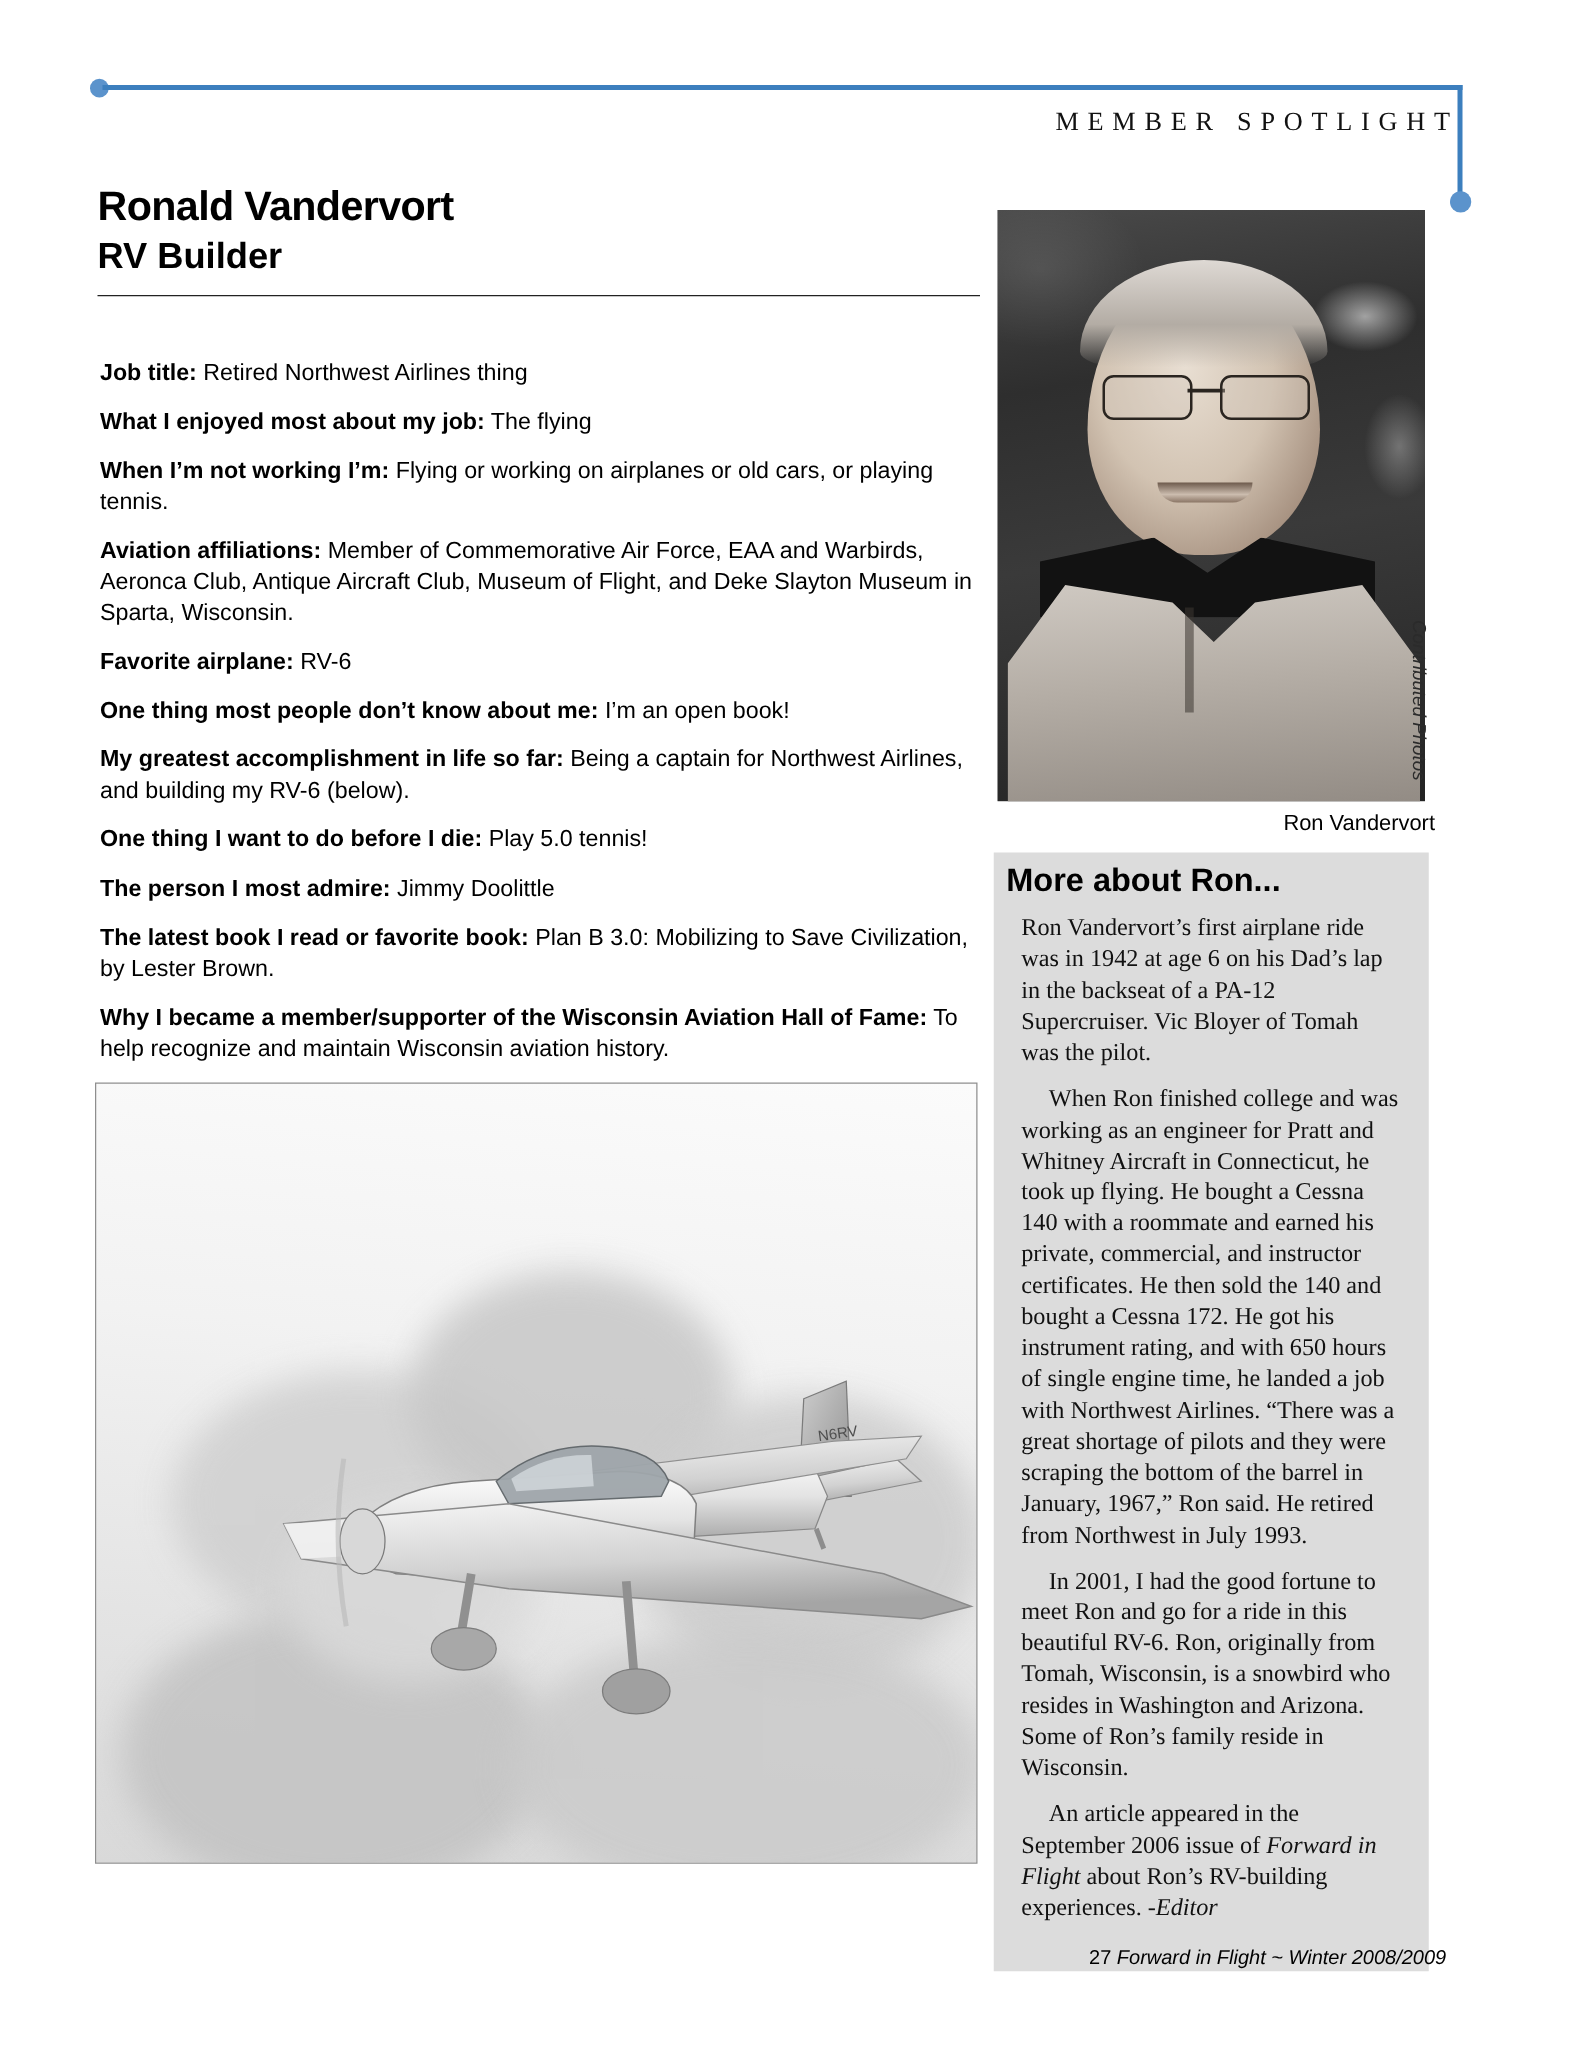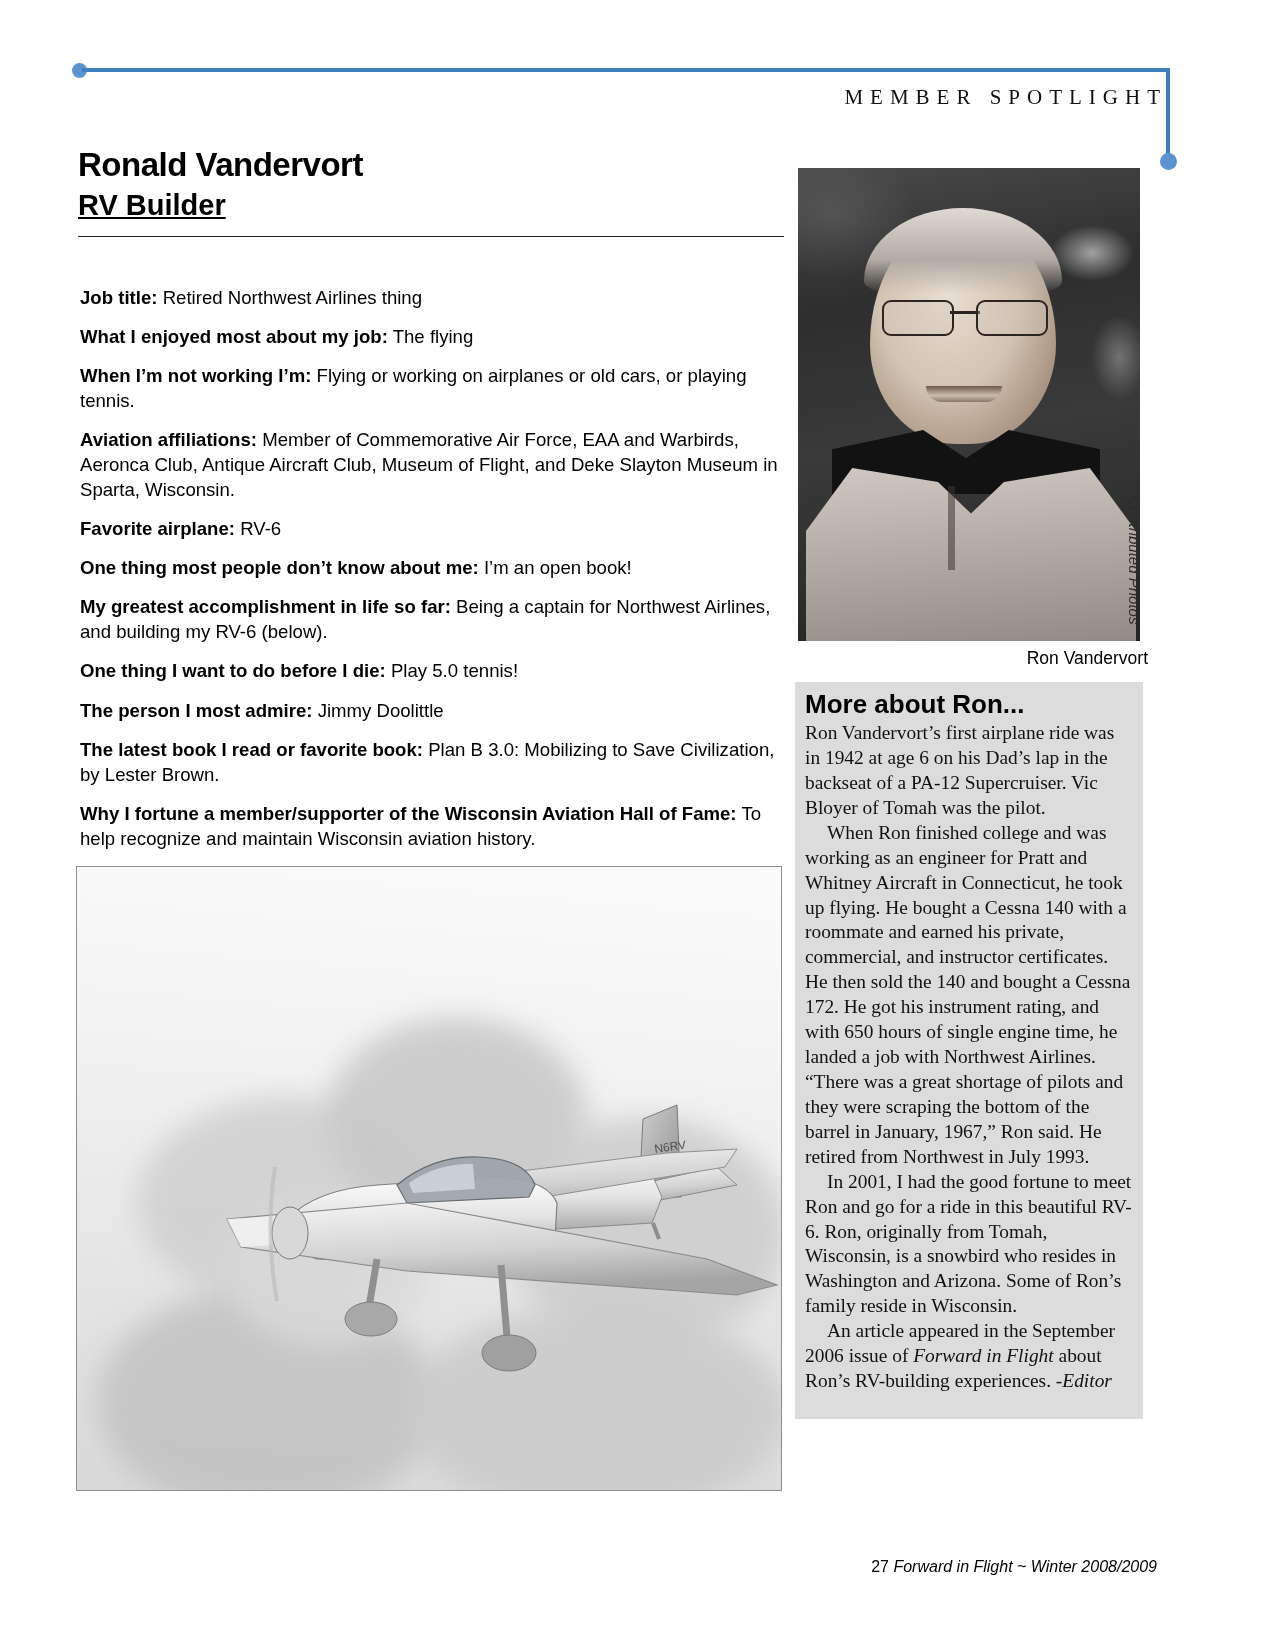--- a/index.html
+++ b/index.html
@@ -83,21 +83,20 @@
     font-weight: bold;
     line-height: 1.0;
     letter-spacing: -0.5px;
     margin: 0;
   }
   .spot-subtitle {
     font-size: 29px;
     font-weight: bold;
     line-height: 1.15;
     margin: 8px 0 0 0;
-    text-decoration: underline;
   }
   .title-rule {
     margin-top: 14px;
     border-bottom: 1.5px solid #222222;
     width: 706px;
   }
 
   
   .qa-list {
     position: absolute;
@@ -255,21 +254,21 @@
     line-height: 1.12;
   }
   .sidebar-body {
     font-family: "Liberation Serif", serif;
     font-size: 19.4px;
     line-height: 1.285;
     text-align: left;
     color: #111111;
   }
   .sidebar-body p {
-    margin: 0;
+    margin: 12px;
     text-indent: 22px;
   }
   .sidebar-body p.first {
     text-indent: 0;
   }
   .sidebar-body i {
   }
 
   
   .plane-photo {
@@ -341,21 +340,21 @@
     <div class="qa-item"><span class="q">Job title:</span><span class="a"> Retired Northwest Airlines thing</span></div>
     <div class="qa-item"><span class="q">What I enjoyed most about my job:</span><span class="a"> The flying</span></div>
     <div class="qa-item"><span class="q">When I’m not working I’m:</span><span class="a"> Flying or working on airplanes or old cars, or playing tennis.</span></div>
     <div class="qa-item"><span class="q">Aviation affiliations:</span><span class="a"> Member of Commemorative Air Force, EAA and Warbirds, Aeronca Club, Antique Aircraft Club, Museum of Flight, and Deke Slayton Museum in Sparta, Wisconsin.</span></div>
     <div class="qa-item"><span class="q">Favorite airplane:</span><span class="a"> RV-6</span></div>
     <div class="qa-item"><span class="q">One thing most people don’t know about me:</span><span class="a"> I’m an open book!</span></div>
     <div class="qa-item"><span class="q">My greatest accomplishment in life so far:</span><span class="a"> Being a captain for Northwest Airlines, and building my RV-6 (below).</span></div>
     <div class="qa-item"><span class="q">One thing I want to do before I die:</span><span class="a"> Play 5.0 tennis!</span></div>
     <div class="qa-item"><span class="q">The person I most admire:</span><span class="a"> Jimmy Doolittle</span></div>
     <div class="qa-item"><span class="q">The latest book I read or favorite book:</span><span class="a"> Plan B 3.0: Mobilizing to Save Civilization, by Lester Brown.</span></div>
-    <div class="qa-item"><span class="q">Why I fortune a member/supporter of the Wisconsin Aviation Hall of Fame:</span><span class="a"> To help recognize and maintain Wisconsin aviation history.</span></div>
+    <div class="qa-item"><span class="q">Why I became a member/supporter of the Wisconsin Aviation Hall of Fame:</span><span class="a"> To help recognize and maintain Wisconsin aviation history.</span></div>
   </div>
 
 <div class="portrait">
   <div class="bg"></div>
   <div class="head"></div>
   <div class="hair"></div>
   <div class="glasses">
     <div class="lens l"></div>
     <div class="bridge"></div>
     <div class="lens r"></div>

